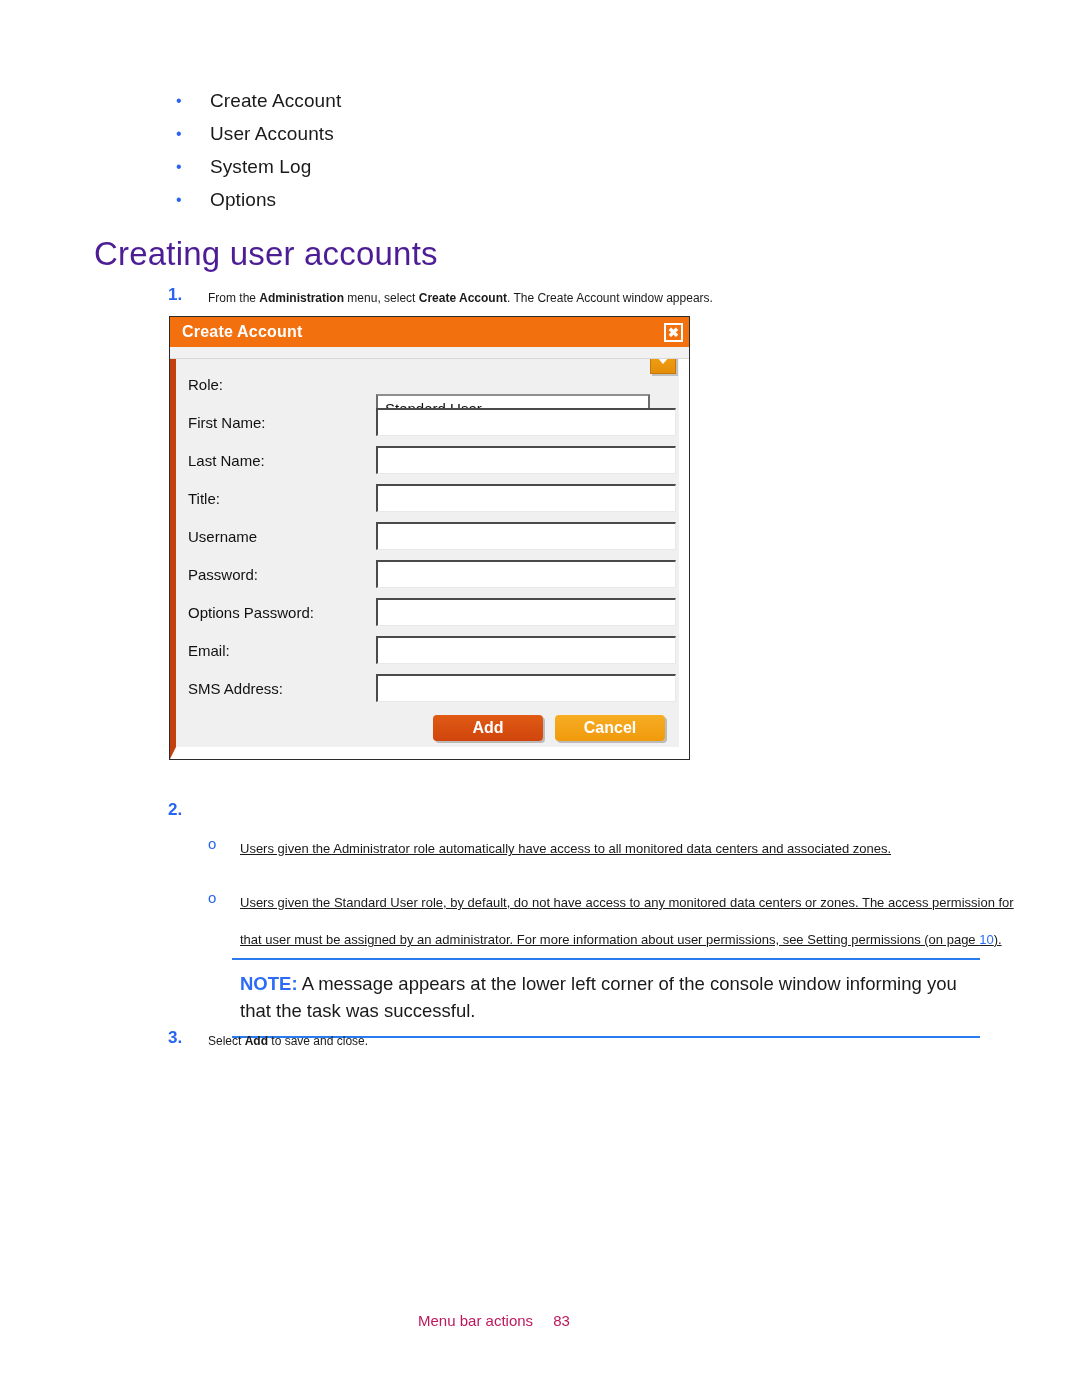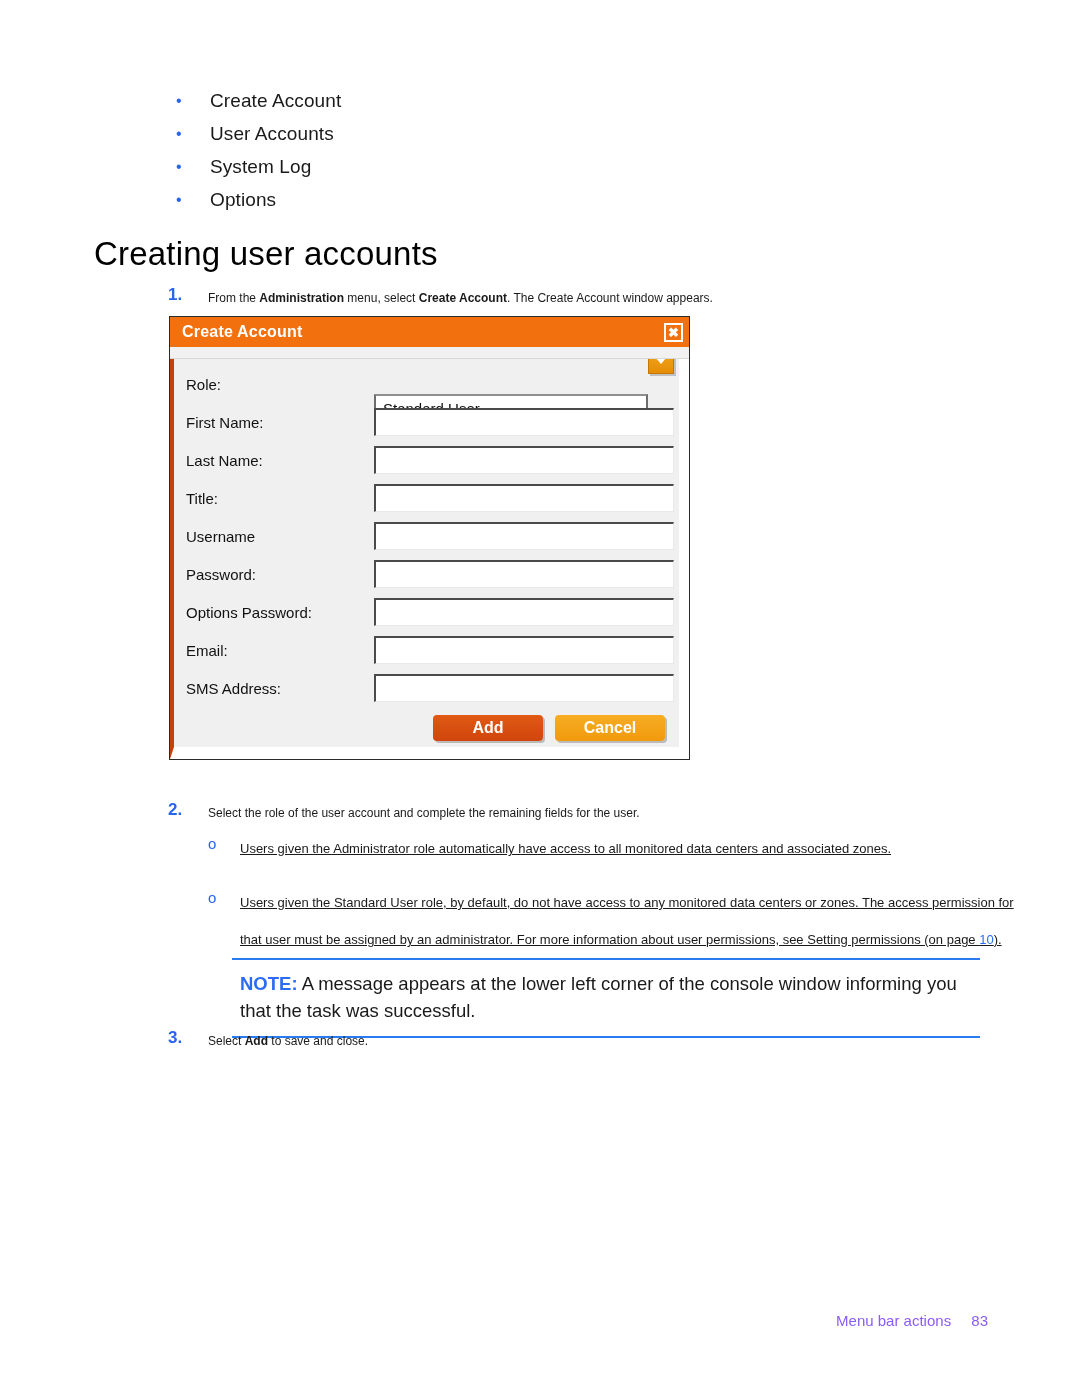--- a/index.html
+++ b/index.html
@@ -42,21 +42,21 @@
     color: #1a1a1a;
     letter-spacing: 0.1px;
   }
 
   
   .page-heading {
     position: absolute;
     left: 94px;
     top: 235px;
     font-size: 33px;
-    color: #000000;
+    color: #4c1d95;
     letter-spacing: 0.2px;
     font-weight: 400;
     white-space: nowrap;
   }
 
   
   .step {
     position: absolute;
     display: flex;
     align-items: flex-start;
@@ -125,23 +125,23 @@
 
   b, .bold { font-weight: bold; }
   .link { color: #2b6bf5; }
 
   
   .footer {
     position: absolute;
     left: 0;
     top: 1312px;
     width: 988px;
-    text-align: right;
+    text-align: center;
     font-size: 15px;
-    color: #8b5cf6;
+    color: #be185d;
   }
   .footer-page { margin-left: 16px; }
 
   
   .dialog {
     position: absolute;
     left: 169px;
     top: 316px;
     width: 521px;
     background: #ffffff;
@@ -179,21 +179,21 @@
   .dialog-subbar {
     height: 11px;
     background: #f1f1f1;
     border-bottom: 1px solid #d8d8d8;
   }
   .dialog-body {
     background: #f0f0f0;
     padding: 6px 0 0 0;
     position: relative;
     overflow: hidden;
-    border-left: 4px solid #c2410c;
+    border-left: 6px solid #c2410c;
     border-right: 10px solid #ffffff;
     border-bottom: 12px solid #ffffff;
   }
   .form-row {
     display: flex;
     align-items: center;
     height: 38px;
     position: relative;
   }
   .form-label {
@@ -373,21 +373,20 @@
     <div class="btn-row">
       <div class="dlg-btn btn-add">Add</div>
       <div class="dlg-btn btn-cancel">Cancel</div>
     </div>
 
   </div>
 </div>
 
 <div class="step step-2">
   <span class="step-num">2.</span>
-  <span class="step-body">Select the role of the user account and complete the remaining fields for the user.</span>
 </div>
 
 <div class="subitem sub-a">
   <span class="subitem-mark">o</span>
   <span class="subitem-text">Users given the Administrator role automatically have access to all monitored data centers and associated zones.</span>
 </div>
 
 <div class="subitem sub-b">
   <span class="subitem-mark">o</span>
   <span class="subitem-text"><span>Users given the Standard User role, by default, do not have access to any monitored data centers or zones. The access permission for that user must be assigned by an administrator. For more information about user permissions, see Setting permissions (on page </span><span class="link">10</span><span>).</span></span>

